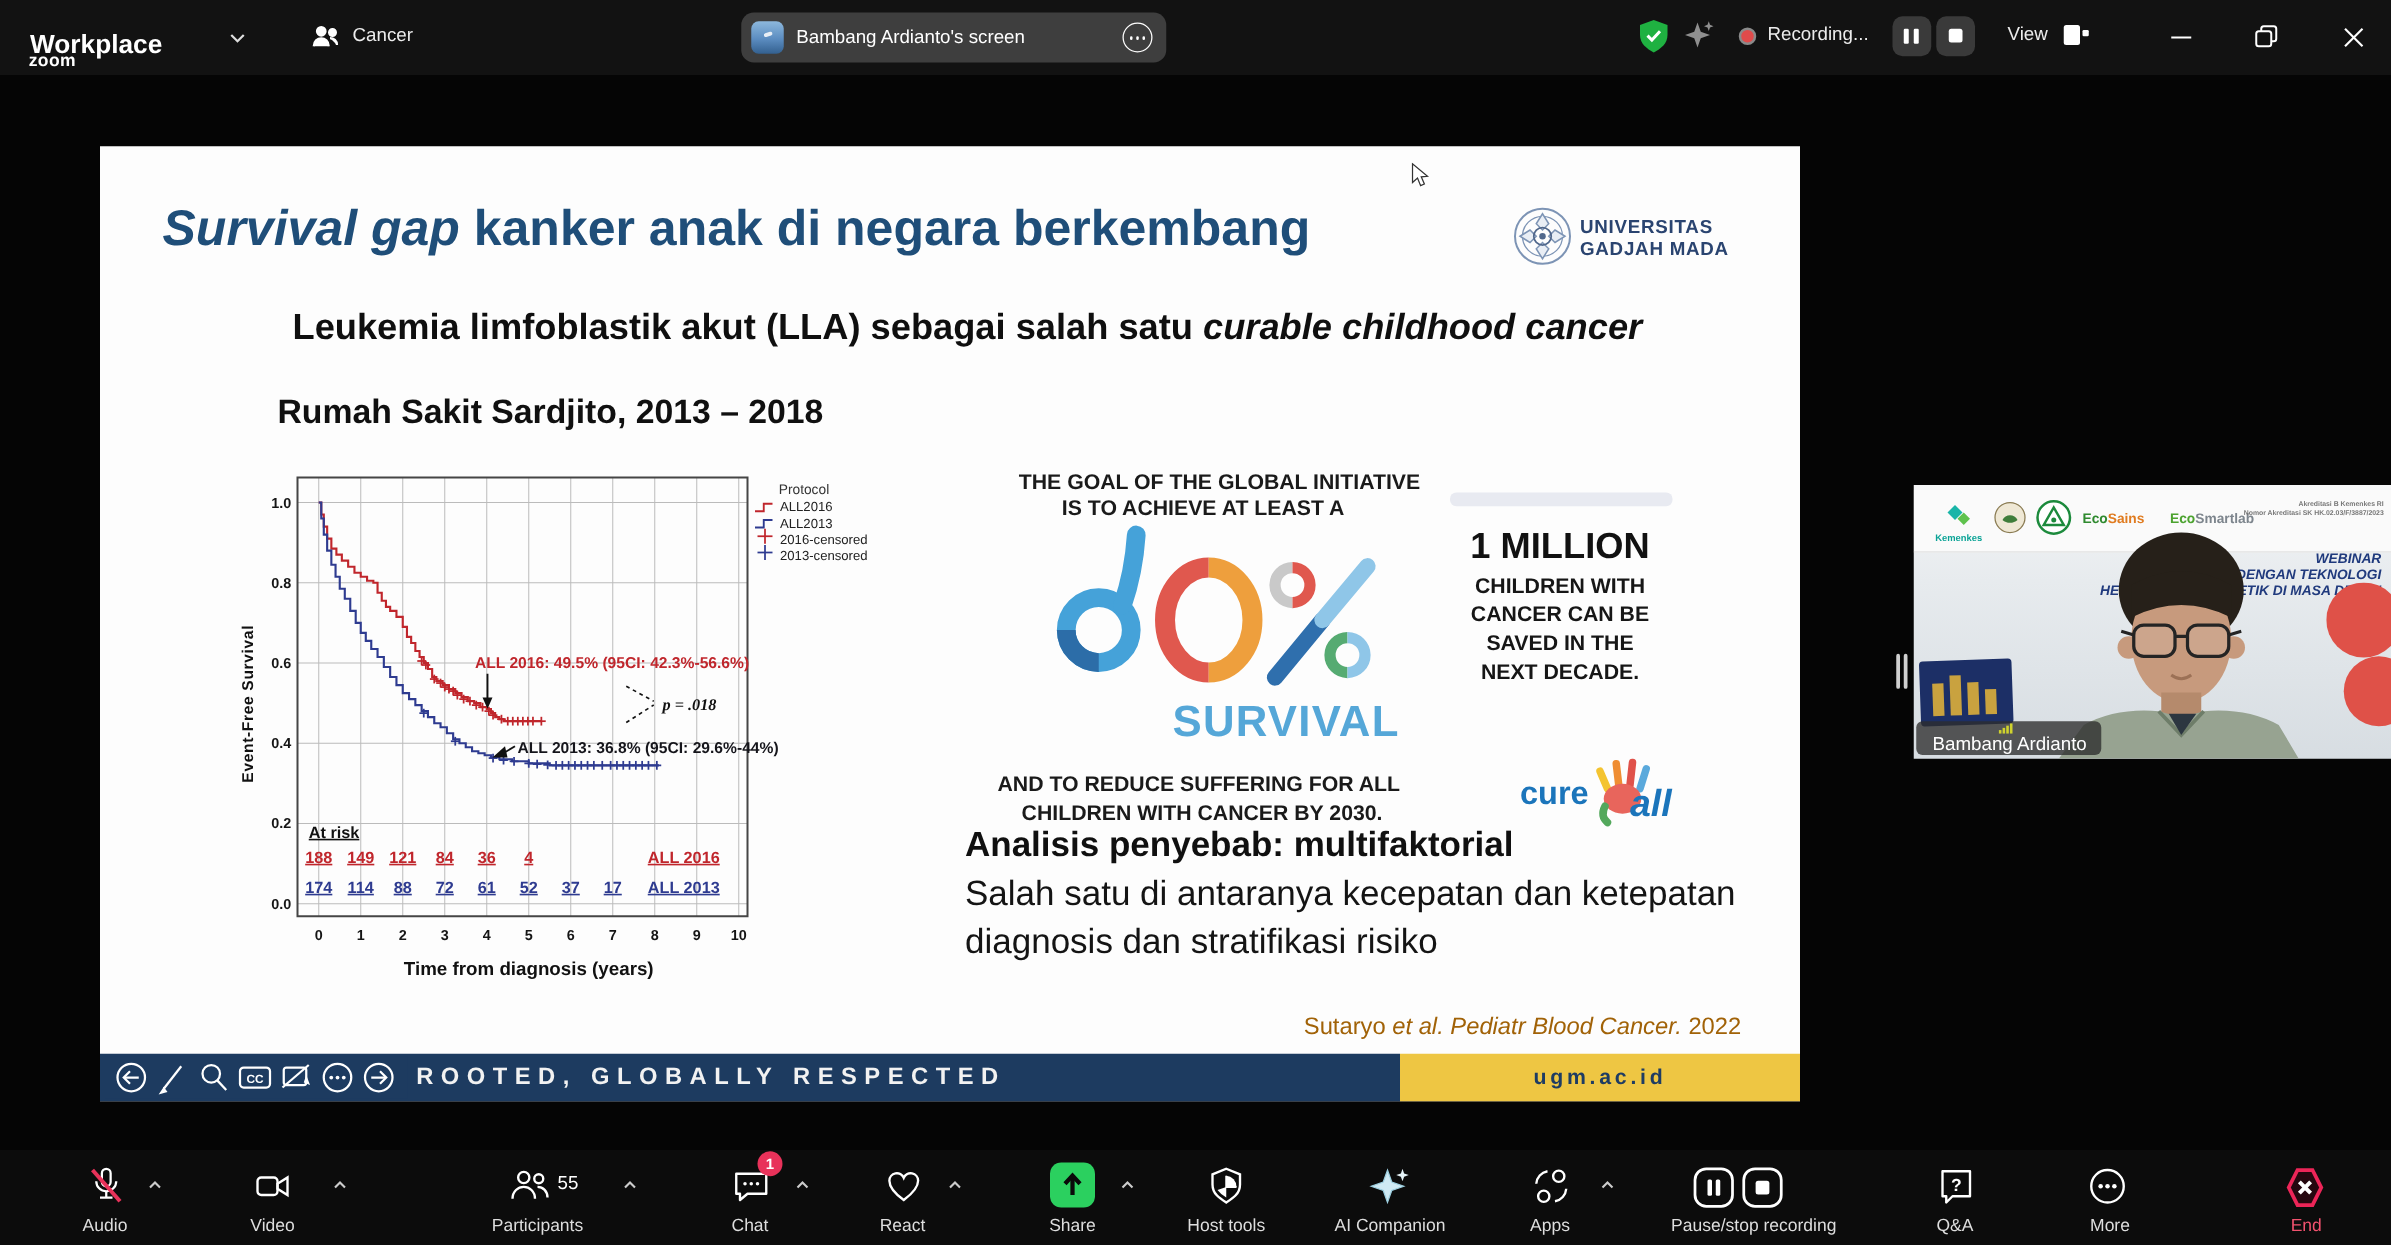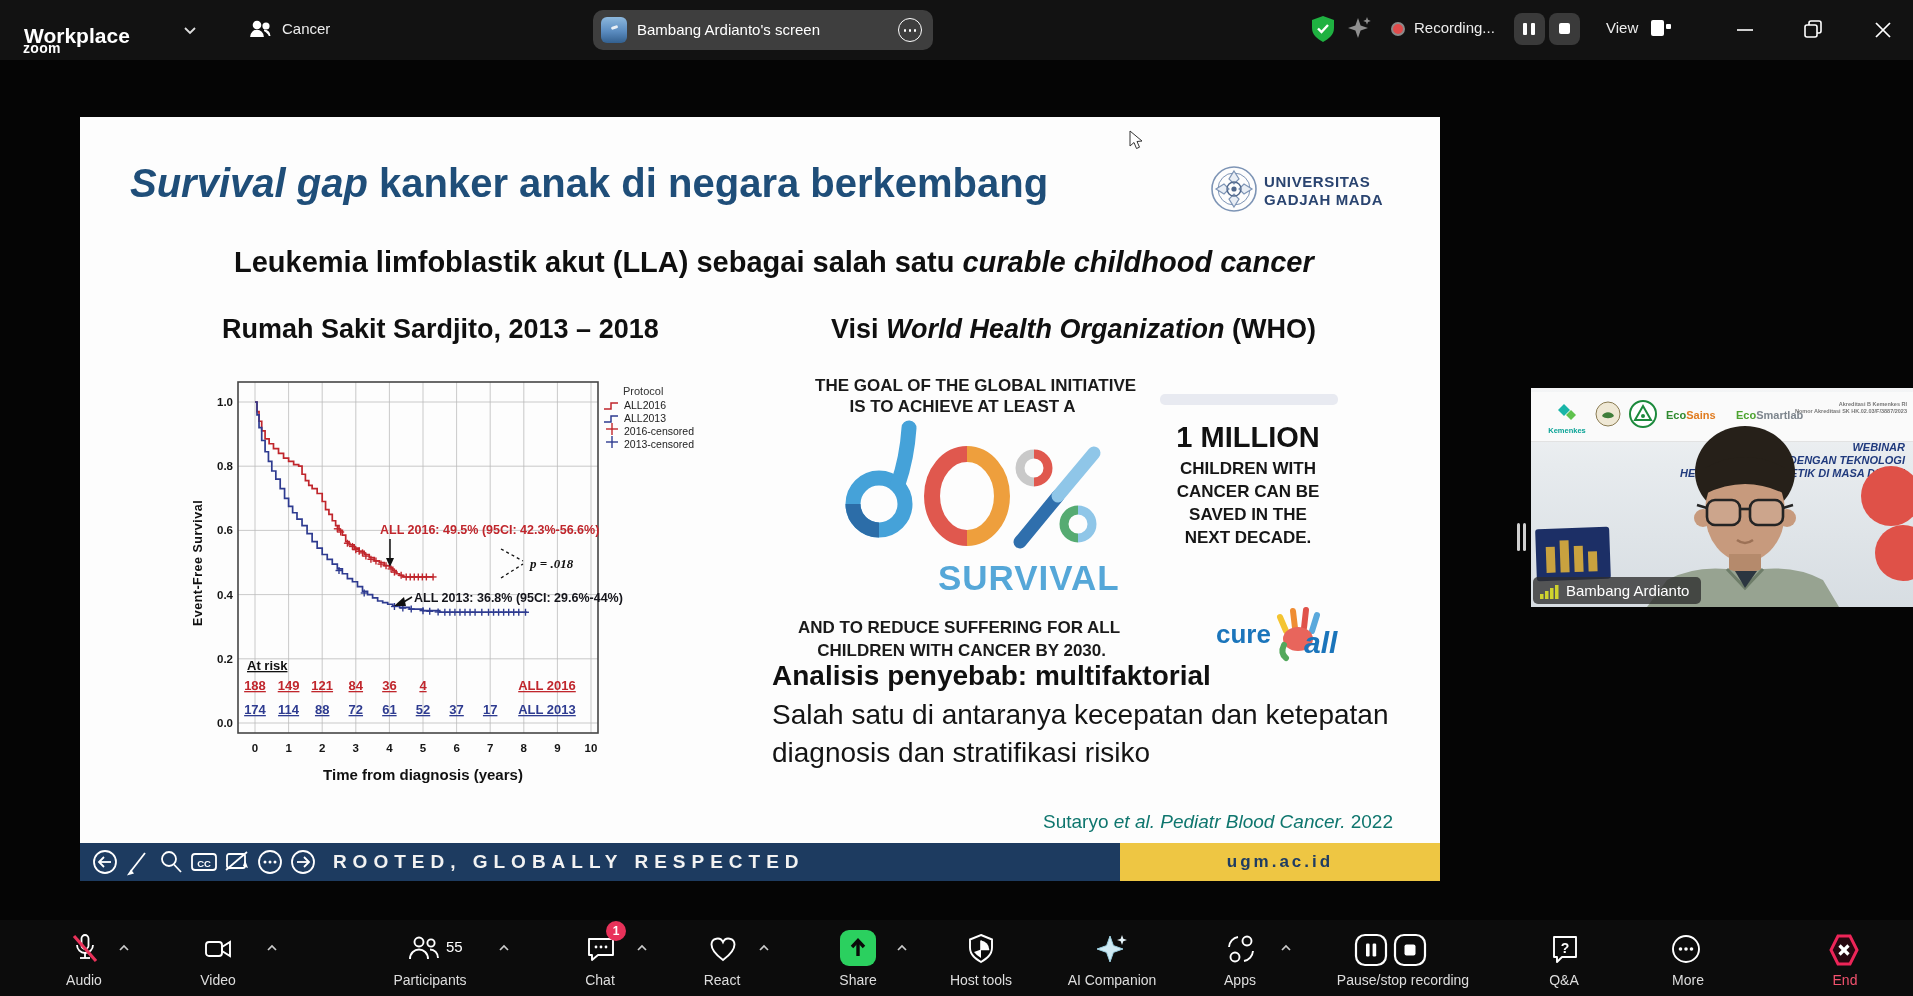--- a/index.html
+++ b/index.html
@@ -63,21 +63,21 @@
   .sr { position:absolute; width:1px; height:1px; overflow:hidden; clip-path:inset(50%); }
   .survival-word { left:858px; top:441px; width:175px; text-align:right; font-size:35px; font-weight:800; color:#55a7d8; letter-spacing:1px; }
   .reduce-block { left:718px; top:499px; width:308px; text-align:right; font-size:17px; font-weight:800; color:#1a1a1a; line-height:23px; white-space:nowrap; }
   .sep-bar { left:1080px; top:277px; width:178px; height:11px; background:#e8eaf1; border-radius:5px; }
   .million-title { left:1082px; top:304px; width:172px; text-align:center; font-size:29px; font-weight:800; color:#111; }
   .million-lines { left:1082px; top:340px; width:172px; text-align:center; font-size:17px; font-weight:800; color:#161616; line-height:23px; }
   #cureall-logo { left:1136px; top:484px; }
   .analysis-bold { left:692px; top:543px; font-size:28px; font-weight:700; color:#101010; white-space:nowrap; }
   .analysis-line { font-size:28px; font-weight:400; color:#141414; white-space:nowrap; }
   #analysis-l2 { left:692px; top:582px; } #analysis-l3 { left:692px; top:620px; }
-  .citation { left:790px; top:694px; width:523px; text-align:right; font-size:19px; color:#0f766e; white-space:nowrap; }
+  .citation { left:790px; top:694px; width:523px; text-align:right; font-size:19px; color:#a16207; white-space:nowrap; }
   .citation .it { font-style:italic; }
   #slide-footer { left:0; top:726px; width:1360px; height:38px; }
   .footer-navy { left:0; top:0; width:1040px; height:38px; background:#1d3b60; }
   .footer-text { left:112px; top:0; line-height:38px; font-size:19px; font-weight:700; color:#f2f2f2; letter-spacing:6px; white-space:nowrap; }
   .footer-yellow { left:1040px; top:0; width:320px; height:38px; background:#eec643; }
   .footer-url { left:1040px; top:0; width:320px; text-align:center; line-height:38px; font-size:17px; font-weight:700; color:#1e3c63; letter-spacing:3px; }
   #anno-toolbar { left:4px; top:728px; width:242px; height:34px; background:#1d3b60; display:flex; align-items:center; gap:3px; padding-left:6px; }
 
   
   #video-panel { position:absolute; left:1531px; top:328px; width:382px; height:219px; overflow:hidden;
@@ -85,21 +85,21 @@
   .vbanner { left:0; top:4px; width:382px; height:50px; background:#fafafa; border-bottom:1px solid #e2e2e2; }
   .kemenkes-label { left:8px; top:34px; width:56px; text-align:center; font-size:7.5px; font-weight:700; color:#0aa396; }
   .ecosains { left:135px; top:17px; font-size:11px; font-weight:800; }
   .ecosains .g { color:#2f8a2f; } .ecosains .o { color:#e07b1f; }
   .ecosmart { left:205px; top:17px; font-size:11px; font-weight:800; }
   .ecosmart .g { color:#4ca32f; } .ecosmart .gr { color:#7d858d; }
   .akreditasi { right:6px; top:9px; text-align:right; font-size:5.5px; color:#777; line-height:7px; font-weight:700; }
   .webinar { right:8px; text-align:right; font-size:11px; font-weight:800; font-style:italic; color:#203a7d; white-space:nowrap; }
   #webinar-l1 { top:53px; } #webinar-l2 { top:66px; } #webinar-l3 { top:79px; }
   #webinar-l3-left { left:149px; top:79px; font-size:11px; font-weight:800; font-style:italic; color:#203a7d; }
-  .name-tag { left:2px; top:189px; height:27px; background:rgba(45,45,45,.78); border-radius:5px; display:flex; align-items:center; padding:0 12px 0 7px; }
+  .name-tag { left:2px; top:189px; height:27px; background:rgba(45,45,45,.78); border-radius:5px; display:flex; align-items:center; padding:0 12px 0 7px;flex-direction:column; }
   .name-tag span { color:#fff; font-size:15px; margin-left:6px; white-space:nowrap; }
   .blue-card { left:5px; top:140px; width:74px; height:52px; background:#1c2f66; border-radius:3px; transform:rotate(-2deg); }
   .blue-card i { position:absolute; bottom:8px; width:9px; background:#c9a23f; }
   .drag-handle { position:absolute; left:1517px; top:463px; }
   .drag-handle i { position:absolute; top:0; width:2.5px; height:28px; background:#d0d0d0; border-radius:2px; }
 
   
   #toolbar { position:absolute; left:0; top:920px; width:1913px; height:76px; background:#0c0c0c; }
   .tb-label { position:absolute; top:52px; font-size:14px; color:#dedede; text-align:center; white-space:nowrap; }
   .tb-icon { position:absolute; top:12px; }
@@ -194,23 +194,20 @@
     <div class="abs ugm-text">
       <div>UNIVERSITAS</div>
       <div>GADJAH MADA</div>
     </div>
 
     <div class="abs subtitle">
       <span>Leukemia limfoblastik akut (LLA) sebagai salah satu </span><span class="it">curable childhood cancer</span>
     </div>
 
     <div class="abs heading" id="sardjito-heading">Rumah Sakit Sardjito, 2013 – 2018</div>
-    <div class="abs heading" id="who-heading">
-      <span>Visi </span><span class="it">World Health Organization</span><span> (WHO)</span>
-    </div>
 
     <svg class="abs" id="km-chart-wrap" viewBox="0 0 510 435">
       <g id="km-chart">
           <line x1="65" y1="14" x2="65" y2="365" stroke="#bbb" stroke-width="0.8"></line>
           <line x1="98.6" y1="14" x2="98.6" y2="365" stroke="#bbb" stroke-width="0.8"></line>
           <line x1="132.2" y1="14" x2="132.2" y2="365" stroke="#bbb" stroke-width="0.8"></line>
           <line x1="165.8" y1="14" x2="165.8" y2="365" stroke="#bbb" stroke-width="0.8"></line>
           <line x1="199.4" y1="14" x2="199.4" y2="365" stroke="#bbb" stroke-width="0.8"></line>
           <line x1="233" y1="14" x2="233" y2="365" stroke="#bbb" stroke-width="0.8"></line>
           <line x1="266.6" y1="14" x2="266.6" y2="365" stroke="#bbb" stroke-width="0.8"></line>

